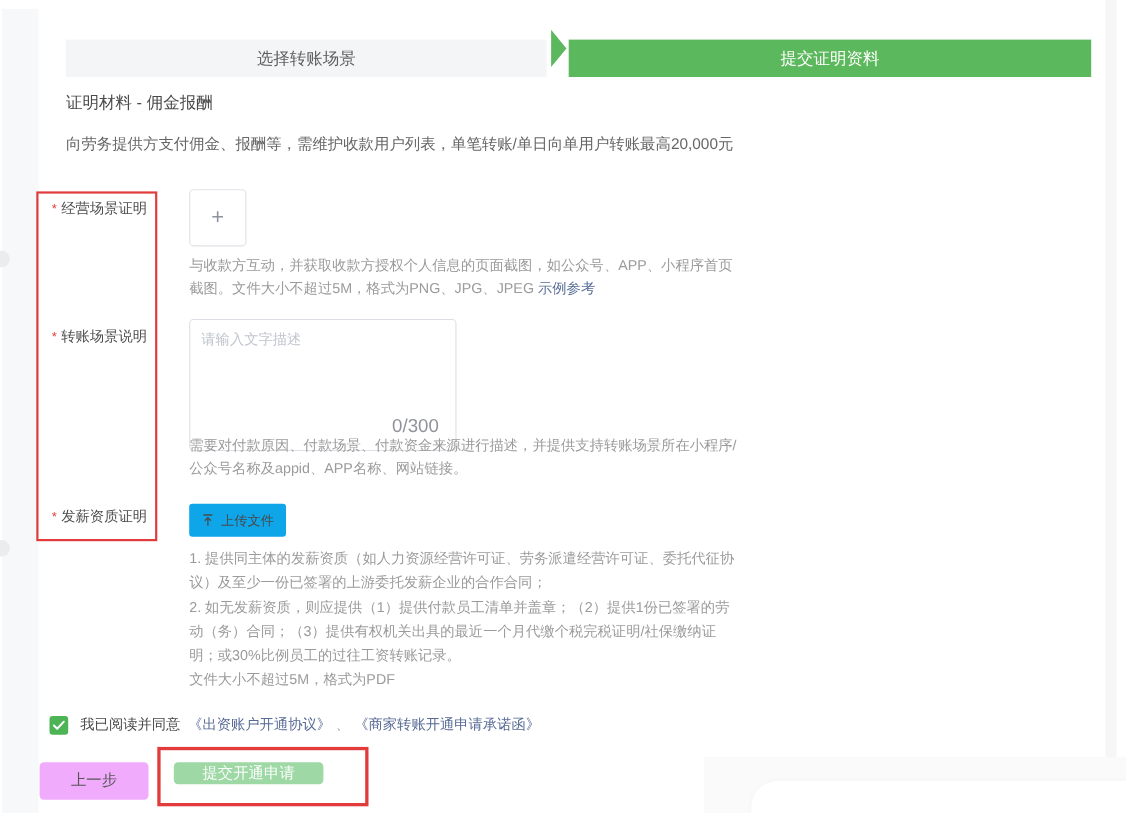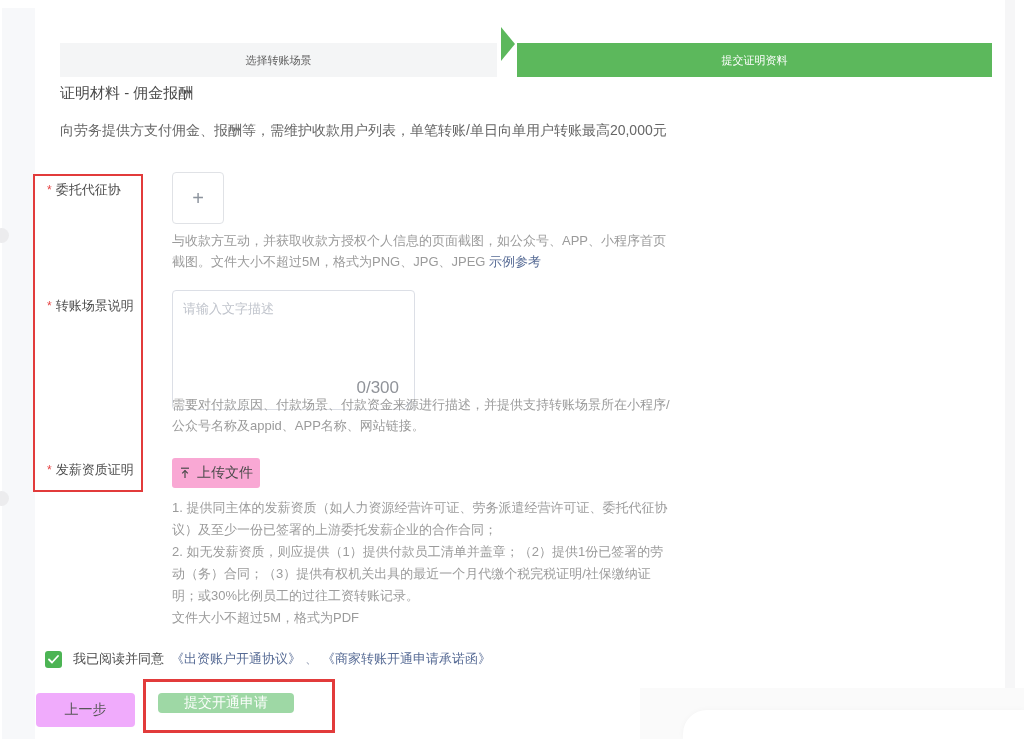--- a/index.html
+++ b/index.html
@@ -8,21 +8,21 @@
 
   
   .left-strip { position:absolute; left:2px; top:8px; width:33px; height:731px; background:#f7f8fa; }
   .edge-blob { position:absolute; width:15px; height:15px; left:-8px; border-radius:50%; background:#ececee; }
   .blob-1 { top:220px; } .blob-2 { top:483px; }
   .scrollbar-track { position:absolute; left:1005px; top:0; width:10px; height:739px; background:#f6f6f7; }
   .corner-bg { position:absolute; left:640px; top:688px; width:384px; height:51px; background:#fafafa; }
   .corner-widget { position:absolute; left:683px; top:710px; width:341px; height:29px; background:#ffffff; border-top-left-radius:24px; box-shadow:0 0 6px rgba(0,0,0,0.03); }
 
   
-  .step { position:absolute; top:43px; height:34px; display:flex; align-items:center; justify-content:center; font-size:11px; }
+  .step { position:absolute; top:36px; height:34px; display:flex; align-items:center; justify-content:center; font-size:15px; }
   .step-done { left:60px; width:437px; background:#f4f5f6; color:#5f5f5f; }
   .step-active { left:517px; width:475px; background:#5cb85c; color:#ffffff; }
   .step-arrow { position:absolute; left:501px; top:27px; width:0; height:0;
                 border-left:14px solid #5cb85c; border-top:17px solid transparent; border-bottom:17px solid transparent; }
 
   
   .page-title { position:absolute; left:60px; top:84px; font-size:15px; color:#4a4a4a; }
   .page-subtitle { position:absolute; left:60px; top:122px; font-size:14px; color:#666666; }
 
   
@@ -42,23 +42,23 @@
   .textarea-wrap { position:absolute; left:172px; top:290px; width:243px; height:120px; background:#fff;
                    border:1px solid #dcdfe6; border-radius:4px; }
   .textarea-wrap textarea { width:100%; height:100%; border:none; outline:none; resize:none; background:transparent;
                    padding:9px 10px; font-size:13px; color:#333; font-family:inherit; }
   .textarea-wrap textarea::placeholder { color:#c0c4cc; }
   .char-counter { position:absolute; right:15px; bottom:11px; font-size:17px; color:#909399; }
   .resize-handle { position:absolute; right:2px; bottom:2px; width:10px; height:10px;
                    background:repeating-linear-gradient(-45deg,#c0c4cc 0 1px,transparent 1px 4px);
                    clip-path:polygon(100% 0,100% 100%,0 100%); cursor:nwse-resize; }
 
-  .upload-btn { position:absolute; left:172px; top:458px; width:88px; height:30px; background:#f9a8d4;
+  .upload-btn { position:absolute; left:172px; top:458px; width:88px; height:30px; background:#0ea5e9;
                 border-radius:3px; display:flex; align-items:center; justify-content:center; gap:6px;
-                font-size:14px; color:#4a4a4a; cursor:pointer; }
+                font-size:12px; color:#4a4a4a; cursor:pointer; }
   .upload-btn svg { display:block; }
 
   
   .agree-row { position:absolute; left:45px; top:650px; display:flex; align-items:center; font-size:13px; color:#4a4a4a; }
   .checkbox { width:17px; height:17px; background:#4cb454; border-radius:3px; margin-right:11px;
               display:flex; align-items:center; justify-content:center; cursor:pointer; flex:0 0 auto; }
   .agree-prefix { margin-right:7px; }
   .agree-link { color:#576b95; cursor:pointer;text-align:center; }
   .agree-sep { color:#8a94ad; margin:0 4px; }
 
@@ -89,21 +89,21 @@
 </div>
 <div class="step-arrow"></div>
 <div class="step step-active">
   <span>提交证明资料</span>
 </div>
 
 <div class="page-title">证明材料 - 佣金报酬</div>
 <div class="page-subtitle">向劳务提供方支付佣金、报酬等，需维护收款用户列表，单笔转账/单日向单用户转账最高20,000元</div>
 
 <div class="field-label label-1">
-  <span class="req-star">*</span><span>委托代征协</span>
+  <span class="req-star">*</span><span>经营场景证明</span>
 </div>
 <div class="plus-box">
   <span>+</span>
 </div>
 <div class="help help-1">
   <div>与收款方互动，并获取收款方授权个人信息的页面截图，如公众号、APP、小程序首页</div>
   <div><span>截图。文件大小不超过5M，格式为PNG、JPG、JPEG</span>
     <span class="inline-link">示例参考</span>
   </div>
 </div>

